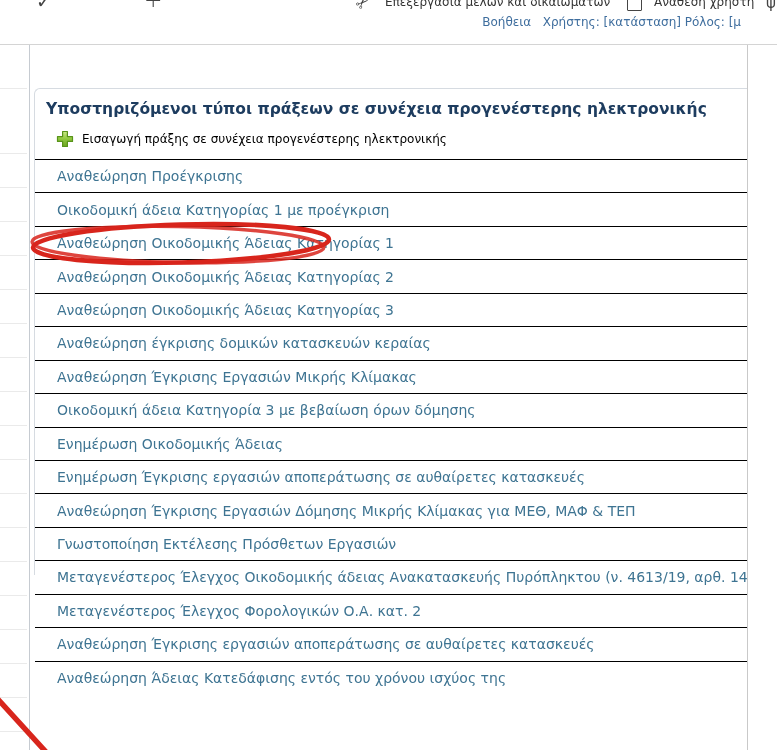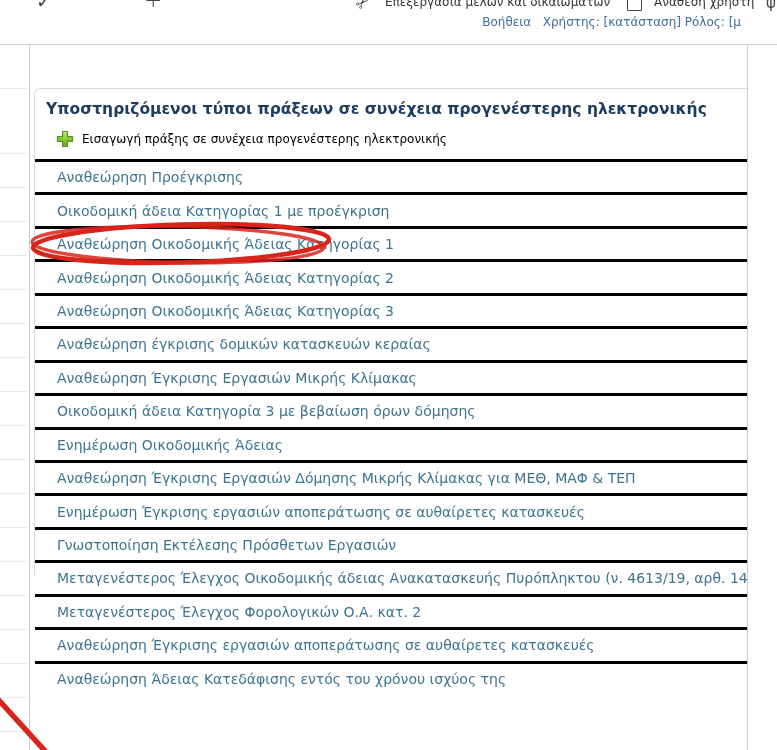--- a/index.html
+++ b/index.html
@@ -54,21 +54,21 @@
   }
   .add-row{
     display:flex;align-items:center;gap:8px;
     padding:12px 0 11px 21px;cursor:pointer;
   }
   .add-label{font-size:12px;color:#000000;}
   .list{position:relative;}
   .list-item{
     height:33.45px;display:flex;align-items:center;
     padding-left:22px;box-sizing:border-box;
-    border-top:3px solid #000000;
+    border-top:1px solid #000000;
     font-size:14px;color:#3e7492;cursor:pointer;
     white-space:nowrap;overflow:hidden;
   }
 
   
   .ellipse-wrap{position:absolute;left:27px;top:221px;width:310px;height:46px;z-index:10;pointer-events:none;}
   .corner-line-wrap{position:absolute;left:0;top:688px;width:58px;height:62px;z-index:10;pointer-events:none;}
 </style>
 </head>
 <body>
@@ -159,25 +159,25 @@
   <div class="list-item">
     <span>Οικοδομική άδεια Κατηγορία 3 με βεβαίωση όρων δόμησης</span>
   </div>
 
 
   <div class="list-item">
     <span>Ενημέρωση Οικοδομικής Άδειας</span>
   </div>
 
   <div class="list-item">
+    <span>Ενημέρωση Έγκρισης εργασιών αποπεράτωσης σε αυθαίρετες κατασκευές</span>
+  </div>
+
+  <div class="list-item">
     <span>Αναθεώρηση Έγκρισης Εργασιών Δόμησης Μικρής Κλίμακας για ΜΕΘ, ΜΑΦ &amp; ΤΕΠ</span>
-  </div>
-
-  <div class="list-item">
-    <span>Ενημέρωση Έγκρισης εργασιών αποπεράτωσης σε αυθαίρετες κατασκευές</span>
   </div>
 
   <div class="list-item">
     <span>Γνωστοποίηση Εκτέλεσης Πρόσθετων Εργασιών</span>
   </div>
 
   <div class="list-item">
     <span>Μεταγενέστερος Έλεγχος Οικοδομικής άδειας Ανακατασκευής Πυρόπληκτου (ν. 4613/19, αρθ. 14)</span>
   </div>
 

